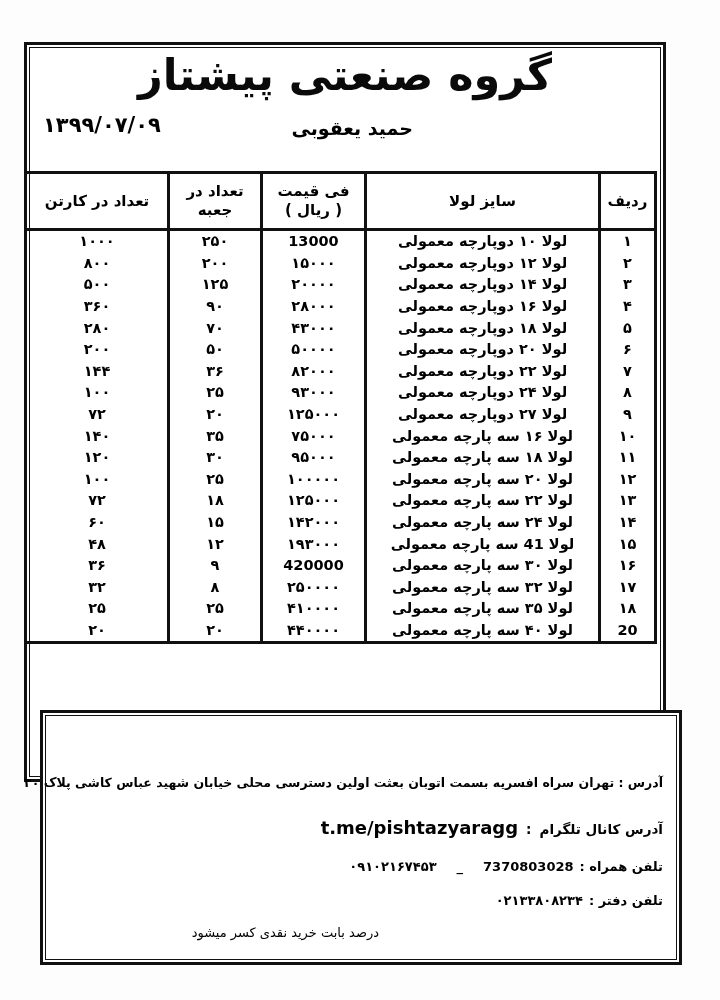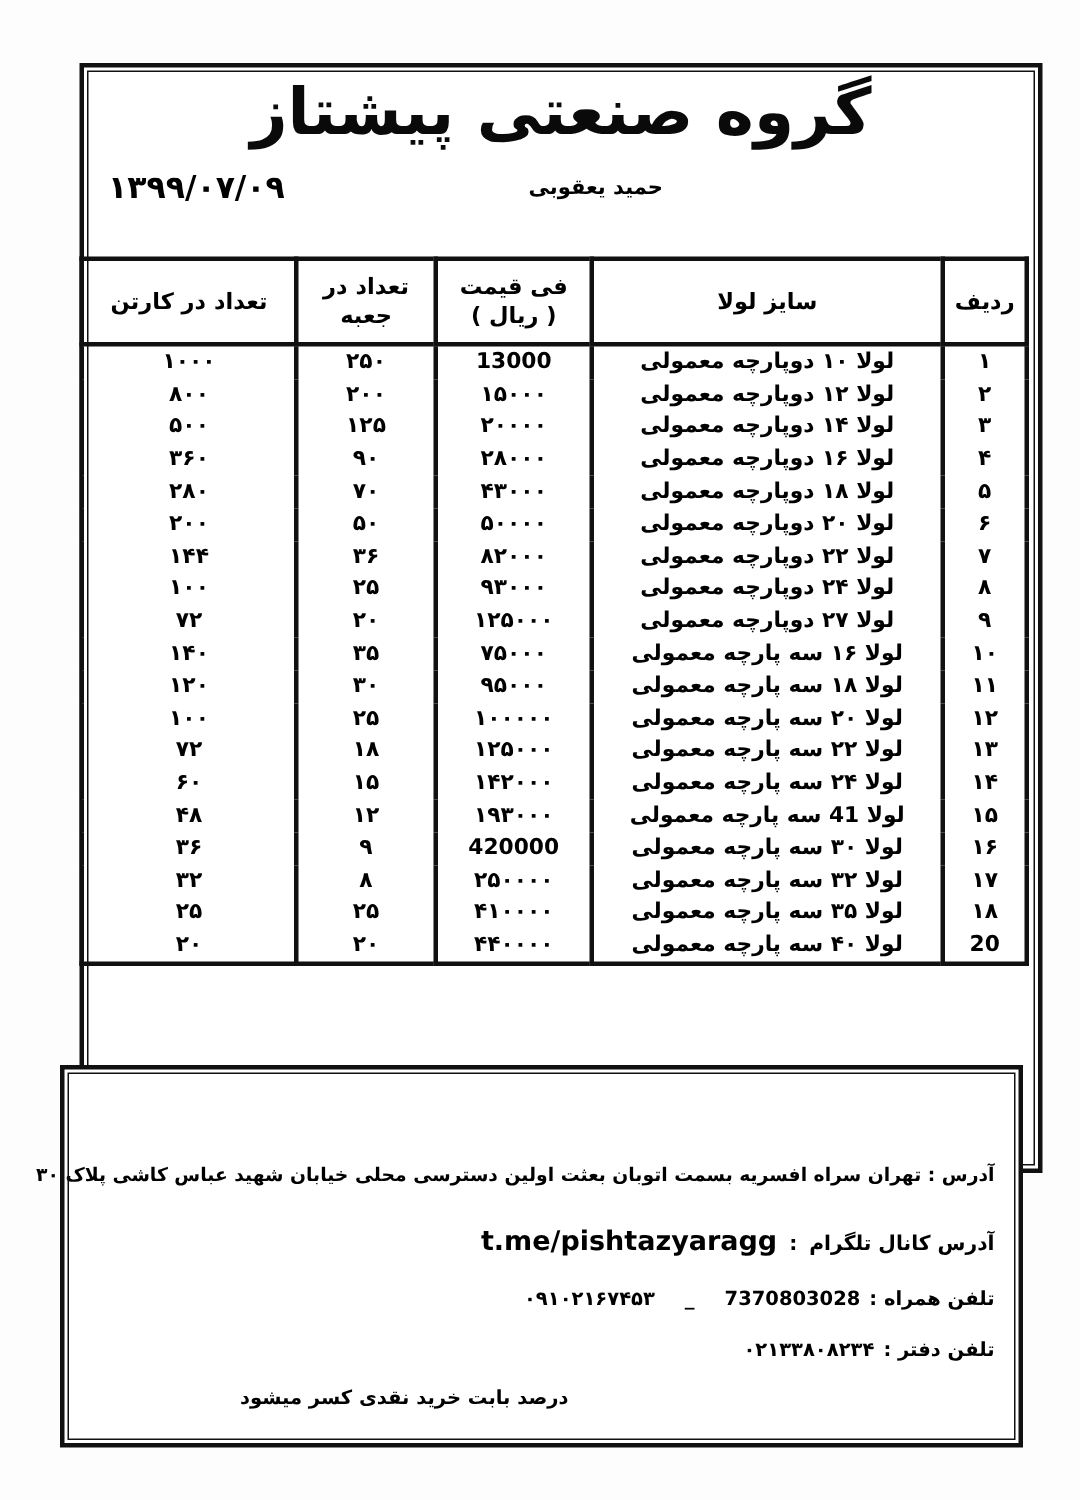--- a/index.html
+++ b/index.html
@@ -34,21 +34,21 @@
   }
   .outer-box::after {
     content: "";
     position: absolute;
     left: 2px; top: 2px; right: 2px; bottom: 2px;
     border: 1px solid #111;
     pointer-events: none;
   }
 
   #main-box {
-    left: 53px;
+    left: 24px;
     top: 42px;
     width: 642px;
     height: 740px;
   }
   #footer-box {
     left: 40px;
     top: 710px;
     width: 642px;
     height: 255px;
   }
@@ -69,21 +69,21 @@
     font-weight: bold;
     letter-spacing: -1px;
     line-height: 1.05;
     white-space: nowrap;
     color: #0a0a0a;
   }
   .owner-name {
     position: absolute;
     right: 250px;
     top: 72px;
-    font-size: 14px;
+    font-size: 19px;
     font-weight: bold;
     white-space: nowrap;
   }
   .doc-date {
     position: absolute;
     left: 16px;
     top: 68px;
     font-size: 21px;
     font-weight: bold;
     direction: ltr;
@@ -200,21 +200,21 @@
     display: flex;
     flex-direction: row;
     align-items: baseline;
     gap: 6px;
   }
   .discount-note {
     position: absolute;
     right: 290px;
     top: 204px;
     font-size: 13px;
-    font-weight: bold;
+    font-weight: normal;
     white-space: nowrap;
   }
   .num { direction: rtl; unicode-bidi: isolate; }
 </style>
 </head>
 <body>
 
 <div class="page">
 
   <div class="outer-box" id="main-box">

